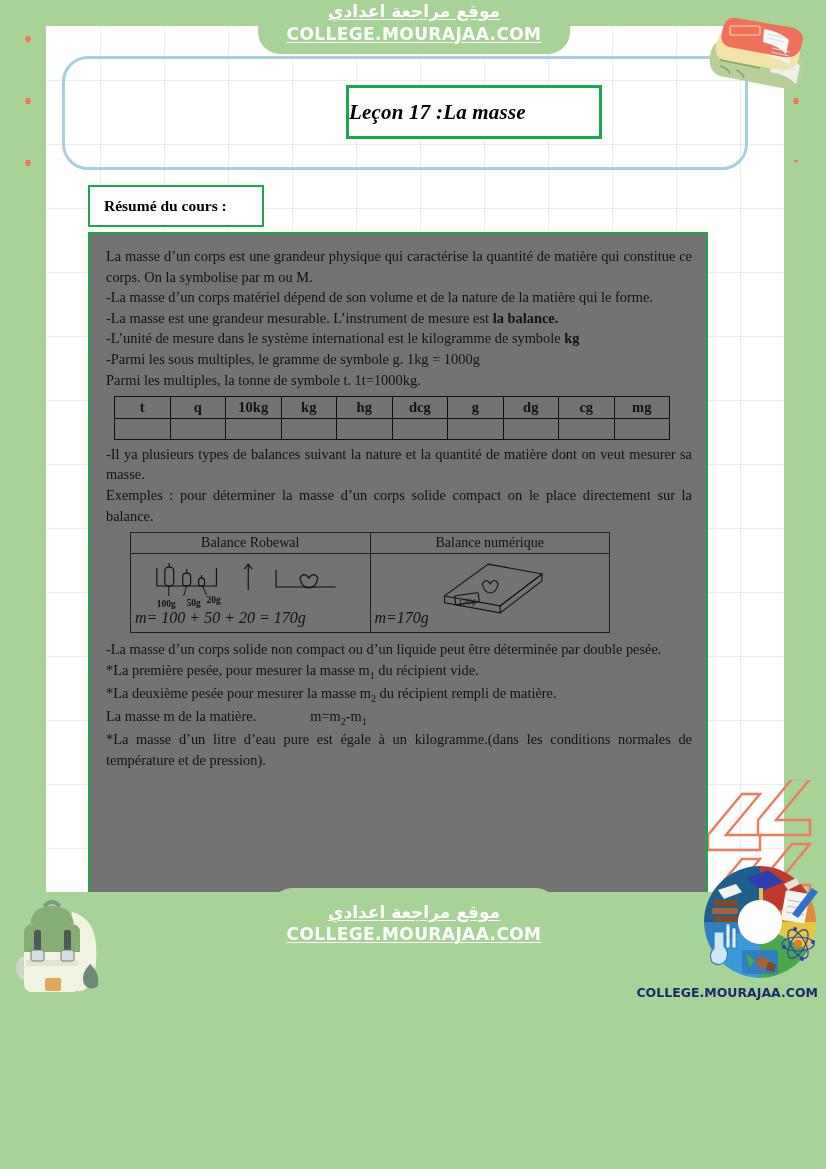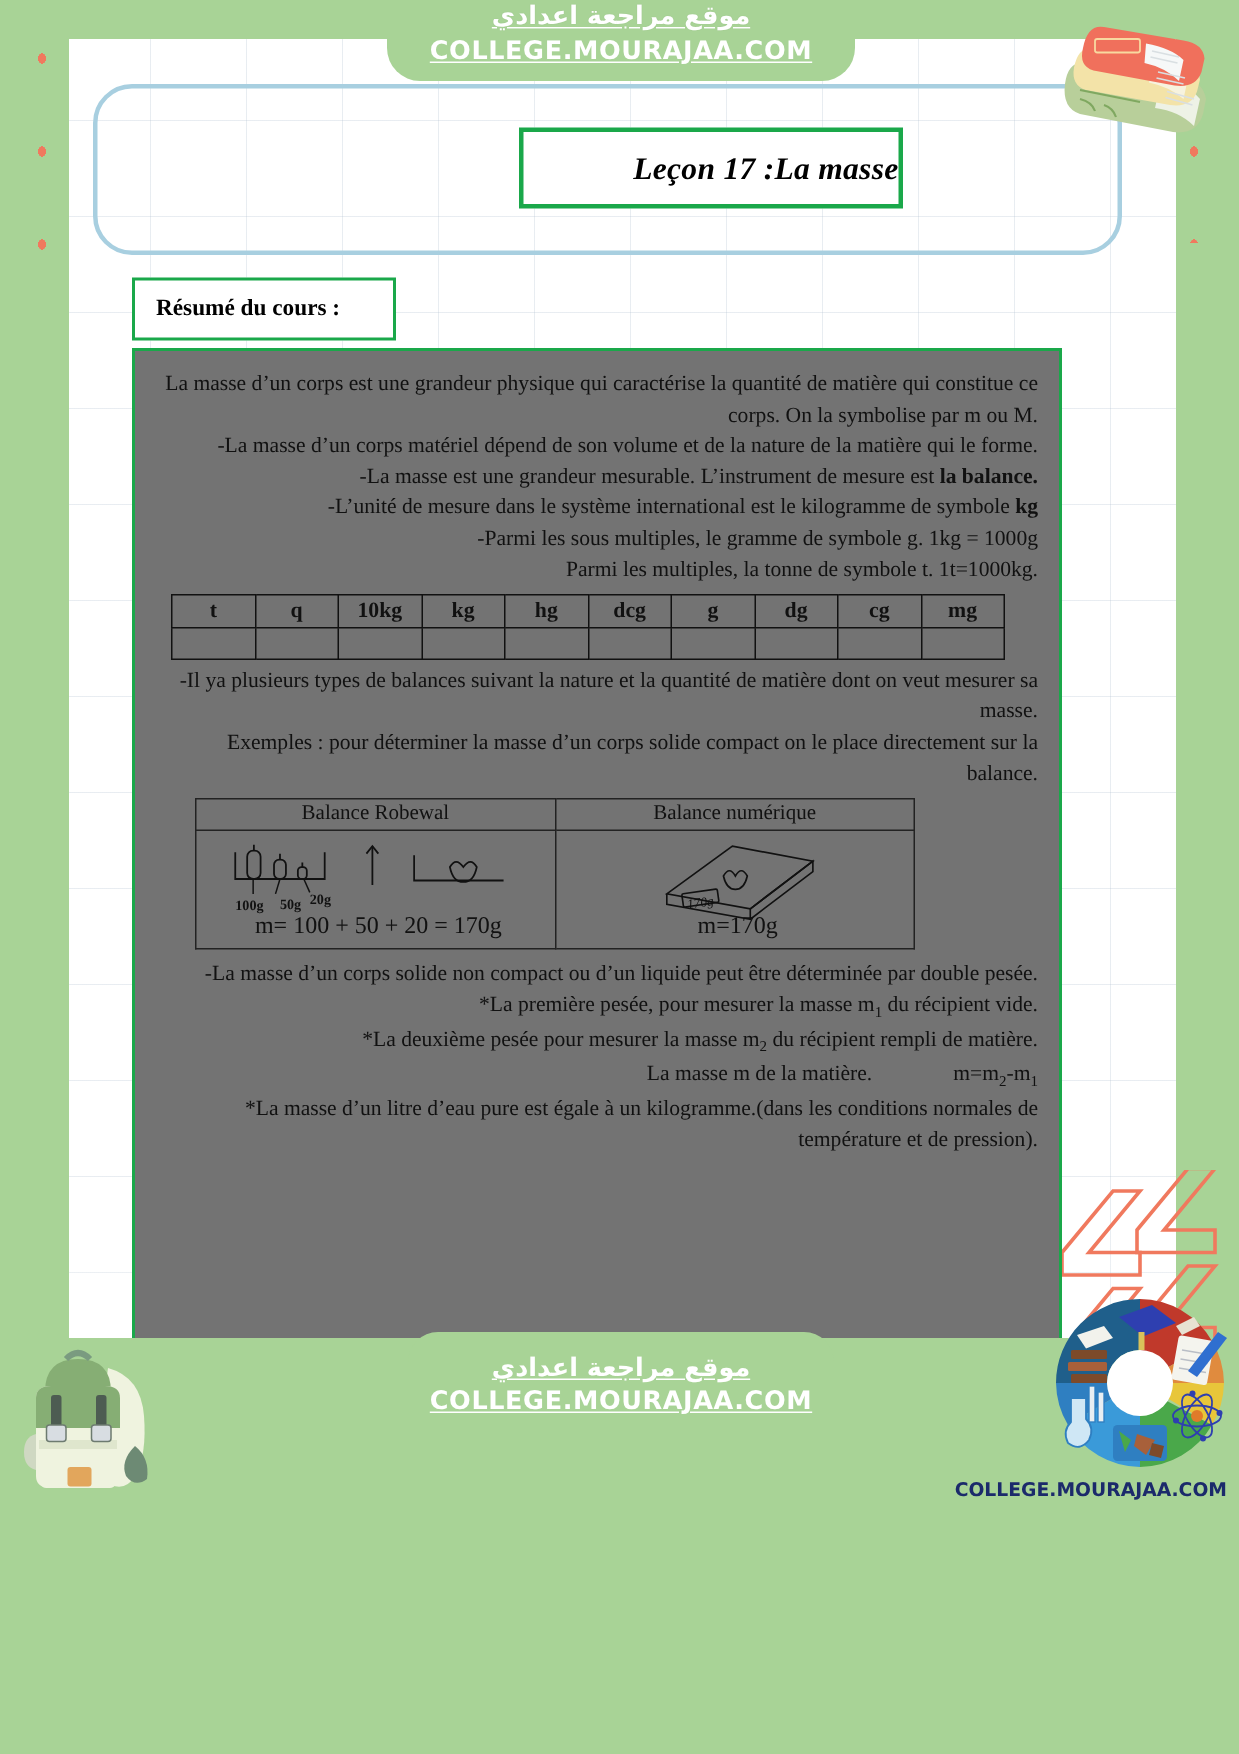--- a/index.html
+++ b/index.html
@@ -73,21 +73,21 @@
     position:absolute;left:62px;top:56px;width:680px;height:108px;
     border:3px solid #a8cfe0;border-radius:26px;
     background:transparent;
     z-index:6;
   }
 
   
   .title-box{
     position:absolute;left:346px;top:85px;width:250px;height:48px;
     border:3px solid #1aa84a;background:#ffffff;
-    display:flex;align-items:center;justify-content:flex-end;
+    display:flex;align-items:center;justify-content:flex-start;
     z-index:8;
   }
   .title-box span{
     font-family:"Liberation Serif", serif;
     font-weight:bold;font-style:italic;font-size:21px;color:#000;
     letter-spacing:.2px;
   }
 
   
   .resume-box{
@@ -105,21 +105,21 @@
   .content-box{
     position:absolute;left:88px;top:232px;width:616px;height:675px;
     border:2px solid #1aa84a;background:#737373;
     z-index:7;
   }
   .content-inner{
     padding:12px 14px 0 16px;
     font-size:14.4px;line-height:1.43;color:#111;
     font-family:"Liberation Serif", serif;
   }
-  .content-inner p{margin:0;text-align:right;}
+  .content-inner p{margin:0;}
   .b{font-weight:bold;}
   .just{text-align:justify;}
   sub{font-size:10px;}
 
   
   table.units{
     border-collapse:collapse;width:556px;margin:6px 0 4px 8px;
     table-layout:fixed;
   }
   table.units td{
@@ -130,21 +130,21 @@
 
   
   table.balances{
     border-collapse:collapse;width:480px;margin:6px 12px 6px 24px;
     table-layout:fixed;
   }
   table.balances td{border:1px solid #222;padding:0;}
   td.bhead{text-align:center;font-size:14px;height:20px;}
   td.bcell{height:78px;vertical-align:top;position:relative;}
   .bformula{
-    position:absolute;left:4px;right:0;bottom:2px;text-align:center;font-size:16px;
+    position:absolute;left:4px;right:0;bottom:2px;font-size:16px;font-style:italic;
   }
   .svg-wrap{position:absolute;left:0;top:2px;width:100%;}
 
   
   .chevrons{position:absolute;right:0;top:780px;width:126px;height:280px;z-index:5;}
 
   
   .footer-green{
     position:absolute;left:0;bottom:0;width:826px;height:112px;background:#a8d396;z-index:10;
   }

